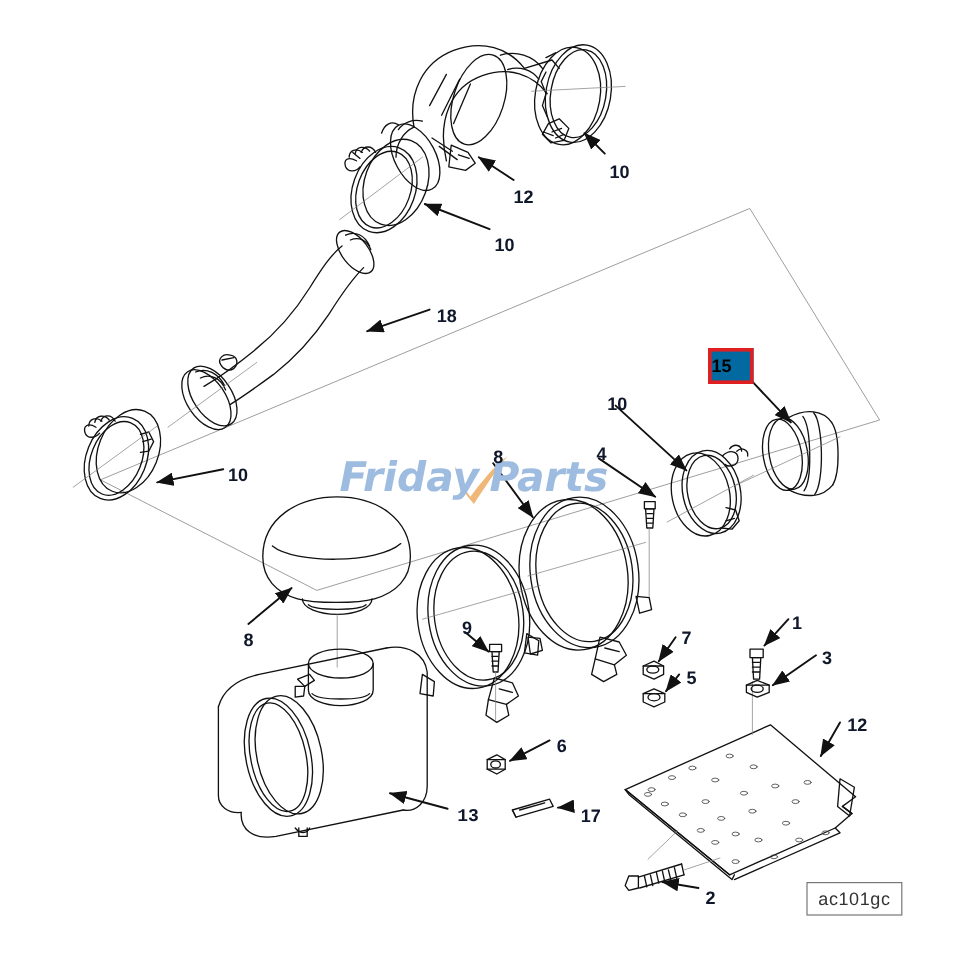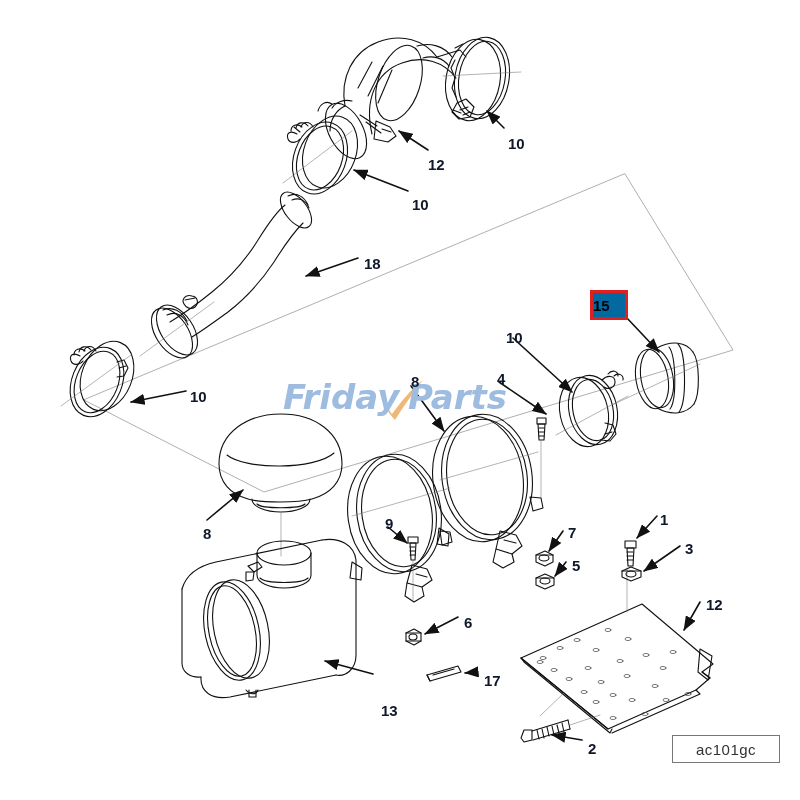--- a/index.html
+++ b/index.html
@@ -421,26 +421,26 @@
   <div class="callout-num" style="left:464px; top:615px;">6</div>
   <div class="callout-num" style="left:568px; top:525px;">7</div>
   <div class="callout-num" style="left:411px; top:374px;">8</div>
   <div class="callout-num" style="left:385px; top:516px;">9</div>
   <div class="callout-num" style="left:506px; top:330px;">10</div>
   <div class="callout-num" style="left:508px; top:136px;">10</div>
   <div class="callout-num" style="left:412px; top:197px;">10</div>
   <div class="callout-num" style="left:190px; top:389px;">10</div>
   <div class="callout-num" style="left:203px; top:526px;">8</div>
   <div class="callout-num" style="left:364px; top:256px;">18</div>
-  <div class="callout-num" style="left:381px; top:703px;">13</div>
+  <div class="callout-num" style="left:381px; top:673px;font-family:Liberation Mono, monospace;">13</div>
   <div class="callout-num" style="left:428px; top:157px;">12</div>
   <div class="callout-num" style="left:706px; top:597px;">12</div>
   <div class="callout-num" style="left:484px; top:673px;text-align:right;">17</div>
 
   <div class="highlight-box" style="left:590px; top:290px; width:38px; height:30px;">
     <span class="callout-inner">15</span>
   </div>
 
-  <div id="drawing-id-box" style="left:672px; top:735px; width:108px; height:28px;">
+  <div id="drawing-id-box" style="left:672px; top:735px; width:80px; height:28px;">
     <span class="id-text">ac101gc</span>
   </div>
 
 </div>
 
 </body></html>

